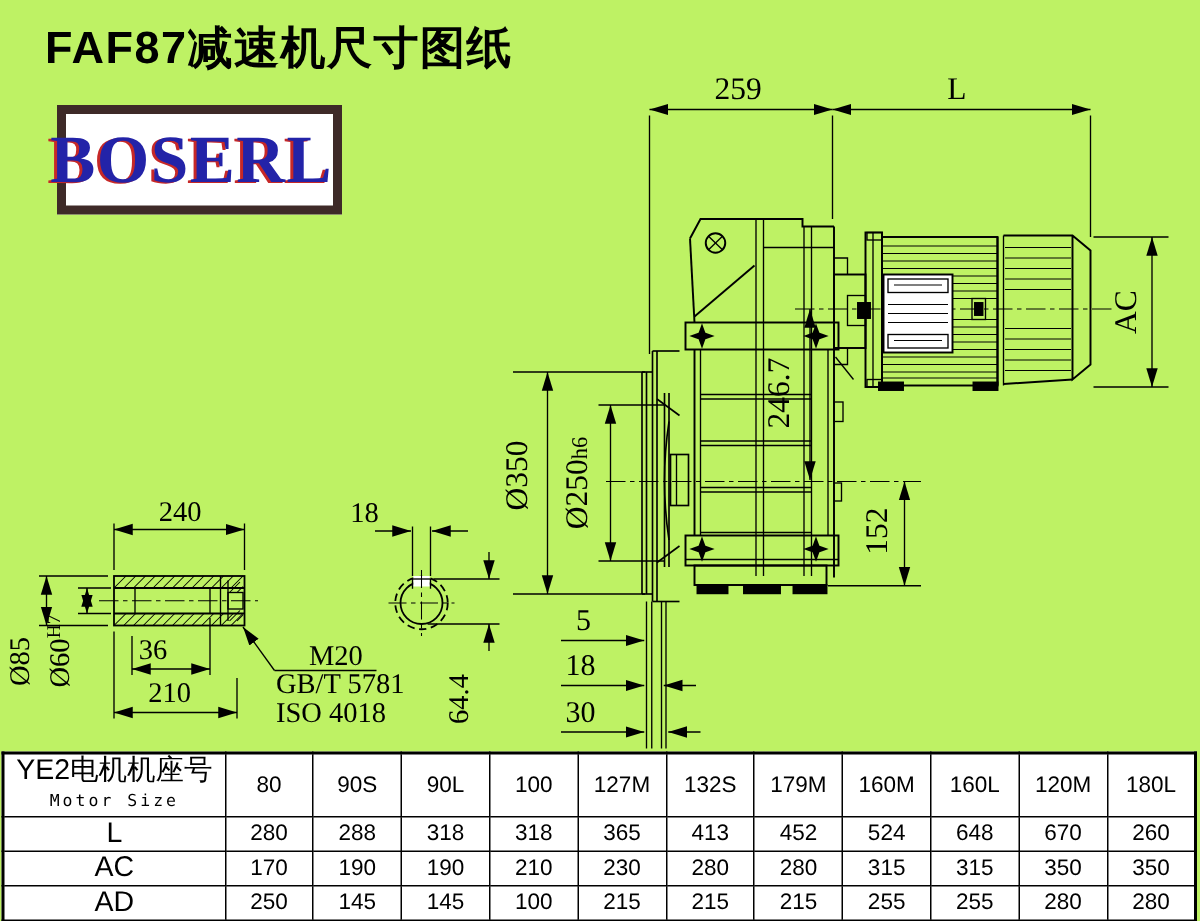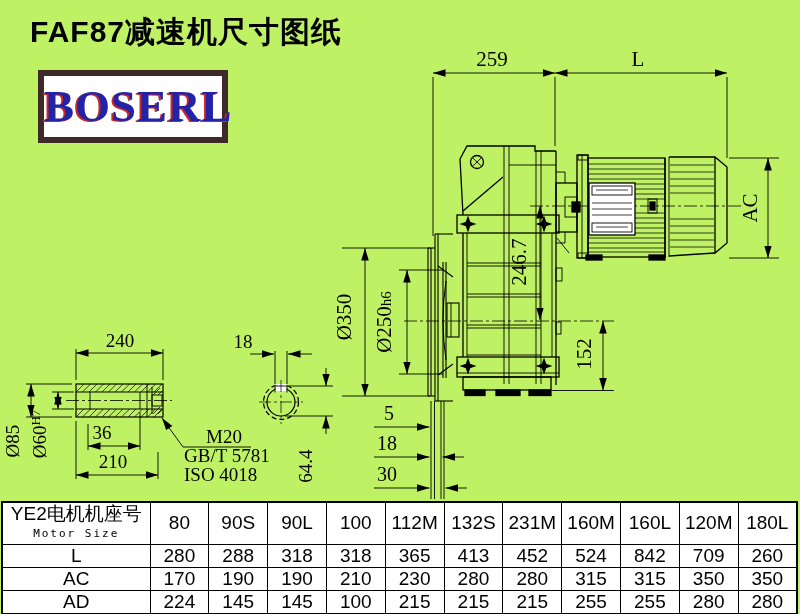--- a/index.html
+++ b/index.html
@@ -1,35 +1,35 @@
 <!DOCTYPE html>
 <html><head>
 <meta charset="utf-8">
 <style>
   html,body{margin:0;padding:0;background:#fff;}
   #stage{position:relative;width:800px;height:614px;background:#bef264;overflow:hidden;
          font-family:"Liberation Sans",sans-serif;color:#000;}
   #title{position:absolute;left:30px;top:12px;font-size:30px;font-weight:bold;
          letter-spacing:1px;white-space:nowrap;}
   #logo{position:absolute;left:38px;top:70px;width:178px;height:61px;
-        border:6px solid #3e2a28;background:#fff;display:flex;align-items:center;justify-content:flex-start;}
+        border:6px solid #3e2a28;background:#fff;display:flex;align-items:center;justify-content:flex-end;}
   #logo span{font-family:"Liberation Serif","DejaVu Serif",serif;font-weight:bold;
         font-size:45px;color:#2323a8;letter-spacing:1px;line-height:1;
         text-shadow:-2px 1px 0 #c62828;}
   svg{position:absolute;left:0;top:0;}
   svg text{fill:#000;}
   #dimtable{position:absolute;left:1px;top:501px;border-collapse:collapse;table-layout:fixed;
         width:797px;background:#fff;}
   #dimtable td,#dimtable th{border:1.6px solid #000;text-align:center;vertical-align:middle;
         padding:0;font-weight:normal;overflow:hidden;}
   #dimtable{border:2.5px solid #000;}
   .hdr-cn{font-size:19px;line-height:21px;}
   .hdr-en{font-family:"DejaVu Sans Mono","Liberation Mono",monospace;font-size:11px;
           letter-spacing:2px;line-height:19px;}
-  .colhead,.cellval{font-size:19px;}
+  .colhead,.cellval{font-size:15px;}
   .rowlabel{font-size:19px;}
 </style>
 </head>
 <body>
 
 <div id="stage">
 
   <div id="title">FAF87减速机尺寸图纸</div>
 
   <div id="logo">
@@ -309,59 +309,59 @@
     <tbody>
         <tr style="height:42px">
       <th>
         <div class="hdr-cn">YE2电机机座号</div>
         <div class="hdr-en">Motor Size</div>
       </th>
       <th class="colhead">80</th>
       <th class="colhead">90S</th>
       <th class="colhead">90L</th>
       <th class="colhead">100</th>
-      <th class="colhead">112M</th>
+      <th class="colhead">127M</th>
       <th class="colhead">132S</th>
-      <th class="colhead">231M</th>
+      <th class="colhead">179M</th>
       <th class="colhead">160M</th>
       <th class="colhead">160L</th>
       <th class="colhead">120M</th>
       <th class="colhead">180L</th>
     </tr>
     <tr style="height:23px">
       <td class="rowlabel">L</td>
       <td class="cellval">280</td>
       <td class="cellval">288</td>
       <td class="cellval">318</td>
       <td class="cellval">318</td>
       <td class="cellval">365</td>
       <td class="cellval">413</td>
       <td class="cellval">452</td>
       <td class="cellval">524</td>
-      <td class="cellval">842</td>
-      <td class="cellval">709</td>
+      <td class="cellval">648</td>
+      <td class="cellval">670</td>
       <td class="cellval">260</td>
     </tr>
     <tr style="height:23px">
       <td class="rowlabel">AC</td>
       <td class="cellval">170</td>
       <td class="cellval">190</td>
       <td class="cellval">190</td>
       <td class="cellval">210</td>
       <td class="cellval">230</td>
       <td class="cellval">280</td>
       <td class="cellval">280</td>
       <td class="cellval">315</td>
       <td class="cellval">315</td>
       <td class="cellval">350</td>
       <td class="cellval">350</td>
     </tr>
     <tr style="height:23px">
       <td class="rowlabel">AD</td>
-      <td class="cellval">224</td>
+      <td class="cellval">250</td>
       <td class="cellval">145</td>
       <td class="cellval">145</td>
       <td class="cellval">100</td>
       <td class="cellval">215</td>
       <td class="cellval">215</td>
       <td class="cellval">215</td>
       <td class="cellval">255</td>
       <td class="cellval">255</td>
       <td class="cellval">280</td>
       <td class="cellval">280</td>

